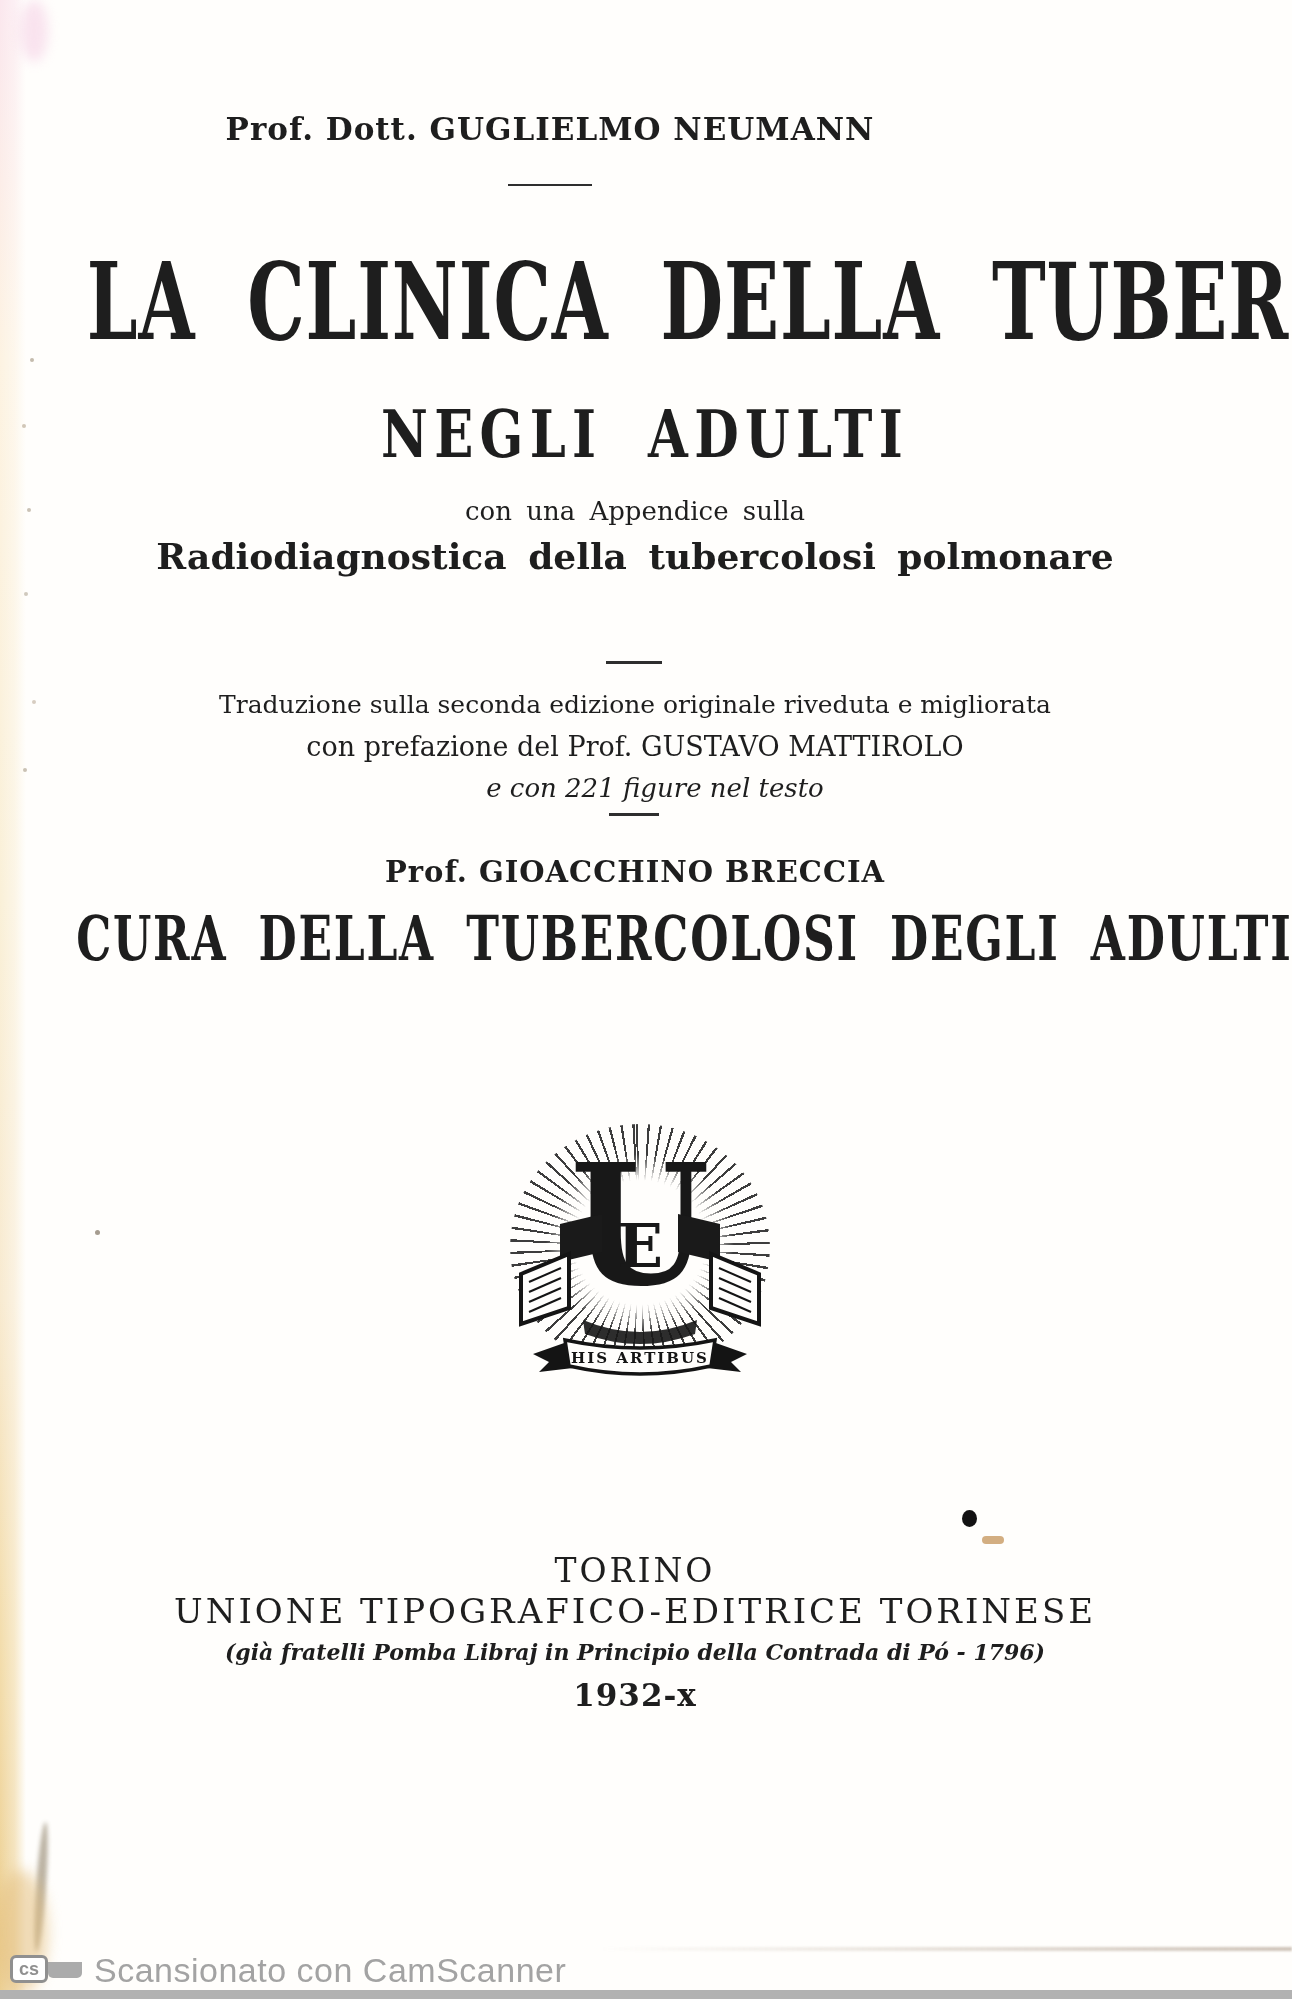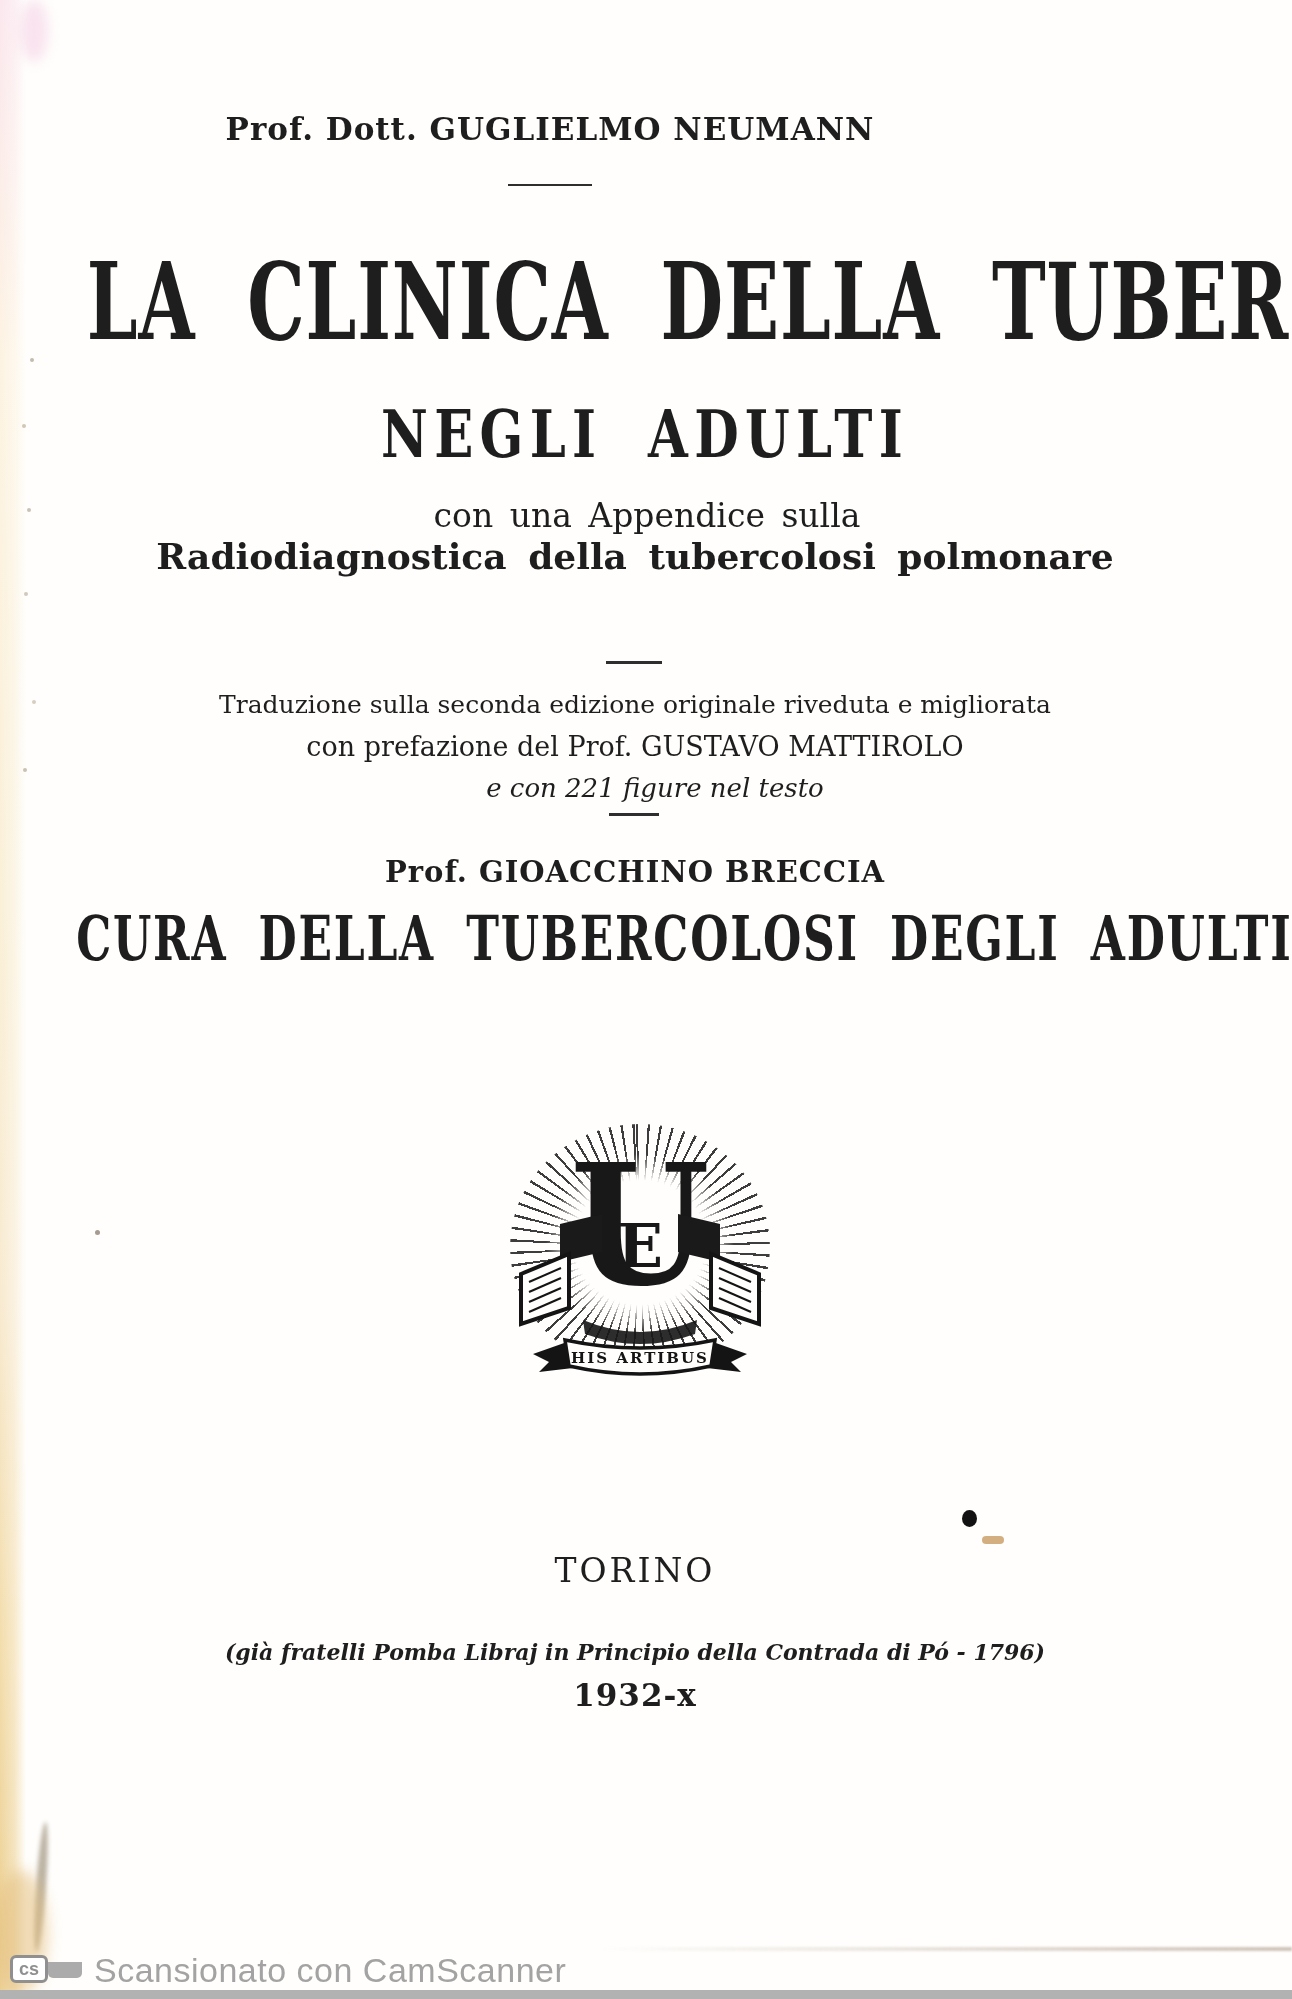--- a/index.html
+++ b/index.html
@@ -38,21 +38,21 @@
 
   
   .line { position:absolute; left:0; width:1270px; text-align:center; line-height:1.15; }
   .author-line { top:112px; width:1100px; font-size:31px; font-weight:bold; letter-spacing:1px; }
   .rule { position:absolute; background:#2e2e2e; }
   .rule-1 { top:184px; left:508px; width:84px; height:2px; }
   .title-main { top:240px; width:1240px; font-size:84px; font-weight:bold; letter-spacing:1px;
     word-spacing:30px; white-space:nowrap; transform:scale(.86,1.28); transform-origin:50% 0; }
   .title-sub { top:396px; width:1290px; font-size:57px; font-weight:bold; letter-spacing:7px;
     word-spacing:24px; transform:scale(.9,1.15); transform-origin:50% 0; }
-  .appendix-intro { top:497px; font-size:33px; word-spacing:6px;margin-left:12px; }
+  .appendix-intro { top:497px; font-size:26px; word-spacing:6px; }
   .appendix-title { top:536px; font-size:36px; font-weight:bold; word-spacing:9px; }
   .appendix-author { top:599px; font-size:26px; letter-spacing:1px; }
   .rule-2 { top:661px; left:606px; width:56px; height:3px; }
   .translation-line { top:691px; font-size:25px; }
   .preface-line { top:731px; font-size:27px; }
   .figures-line { top:774px; font-size:26px; font-style:italic;padding-left:40px; }
   .rule-3 { top:813px; left:609px; width:50px; height:3px; }
   .contributor-name { top:856px; font-size:29px; font-weight:bold; letter-spacing:1px; }
   .contributor-work { top:904px; width:1270px; font-size:50px; font-weight:bold; letter-spacing:2px;
     word-spacing:16px; white-space:nowrap; transform:scale(.88,1.22); transform-origin:50% 0; }
@@ -153,20 +153,21 @@
       <g>
         <path d="M62,218 L28,230 L44,238 L34,248 L68,244 Z" fill="#141414"></path>
         <path d="M208,218 L242,230 L226,238 L236,248 L202,244 Z" fill="#141414"></path>
         <path d="M60,216 Q135,232 210,216 L206,242 Q135,258 64,242 Z" fill="#fffefc" stroke="#141414" stroke-width="3.5"></path>
         <text x="135" y="239" text-anchor="middle" font-size="15" font-weight="bold" letter-spacing="2" fill="#141414">HIS ARTIBUS</text>
       </g>
     </svg>
   </div>
 
   <div class="line city-line">TORINO</div>
+  <div class="line publisher-line">UNIONE TIPOGRAFICO-EDITRICE TORINESE</div>
   <div class="line publisher-note">(già fratelli Pomba Libraj in Principio della Contrada di Pó - 1796)</div>
   <div class="line year-line">1932-x</div>
 
   <div class="watermark">
     <div class="cs-icon">
       <div class="cs-box">cs</div>
       <div class="cs-tab"></div>
     </div>
     <div class="wm-text">Scansionato con CamScanner</div>
   </div>

